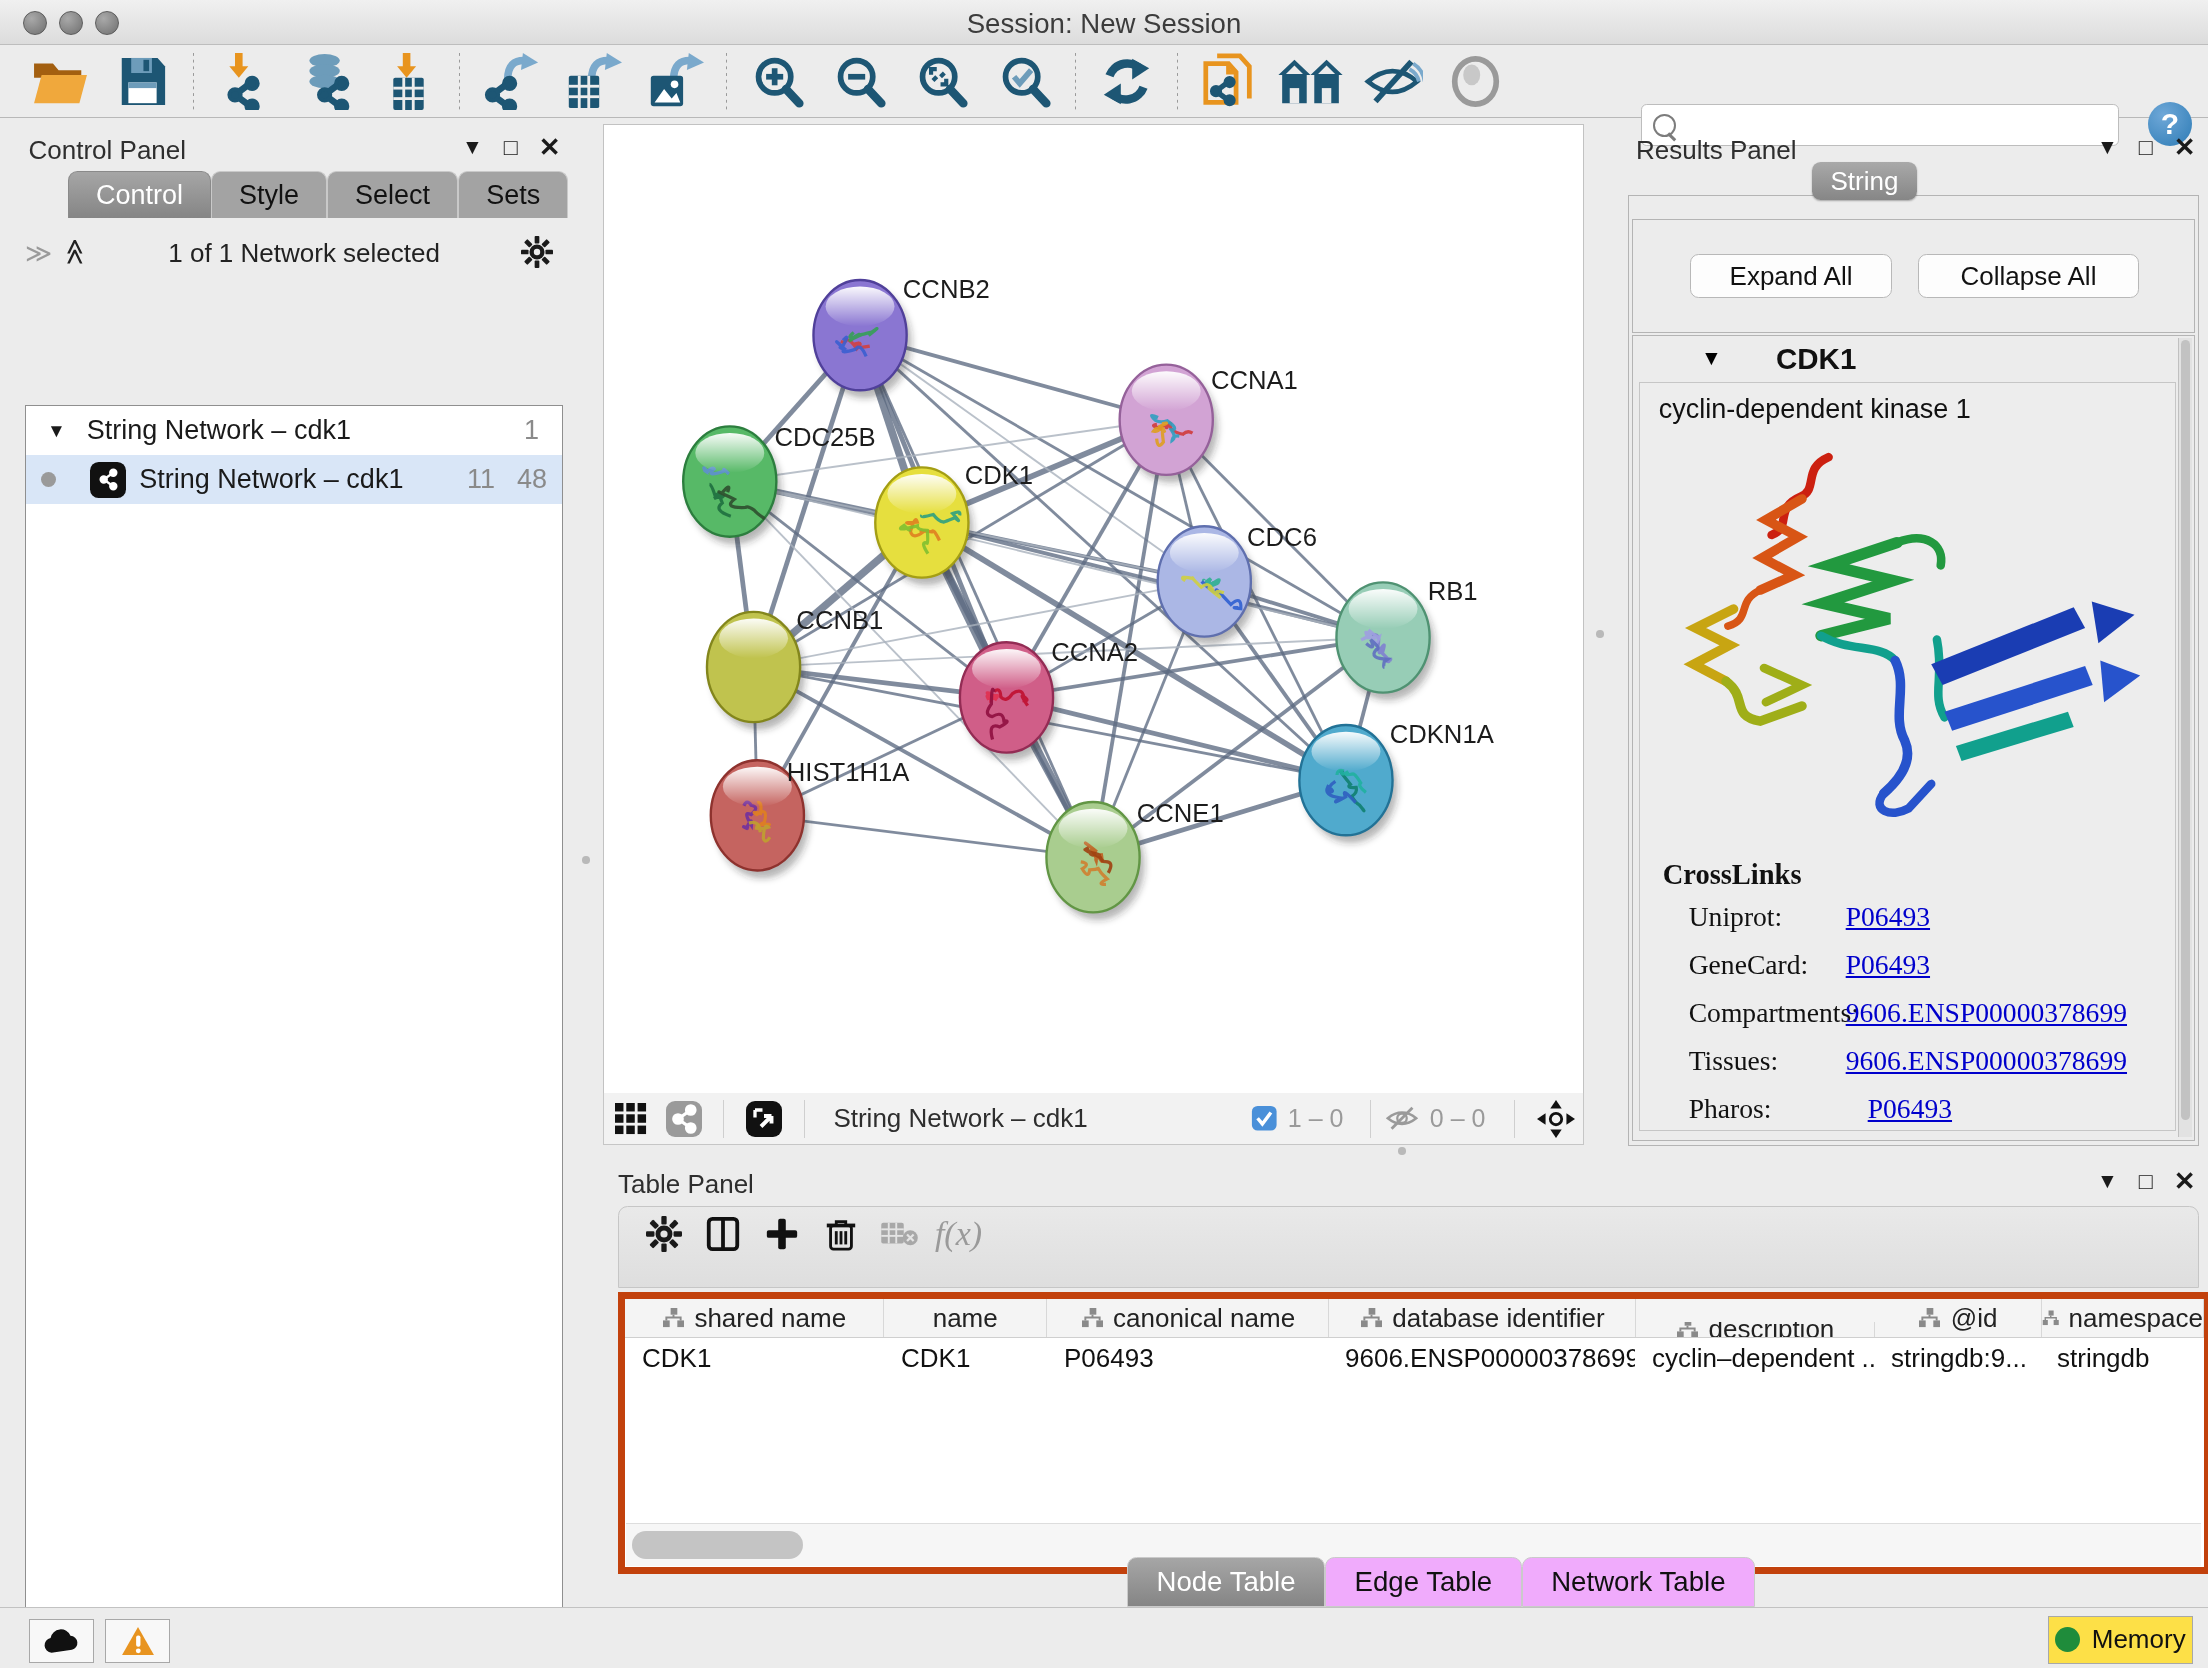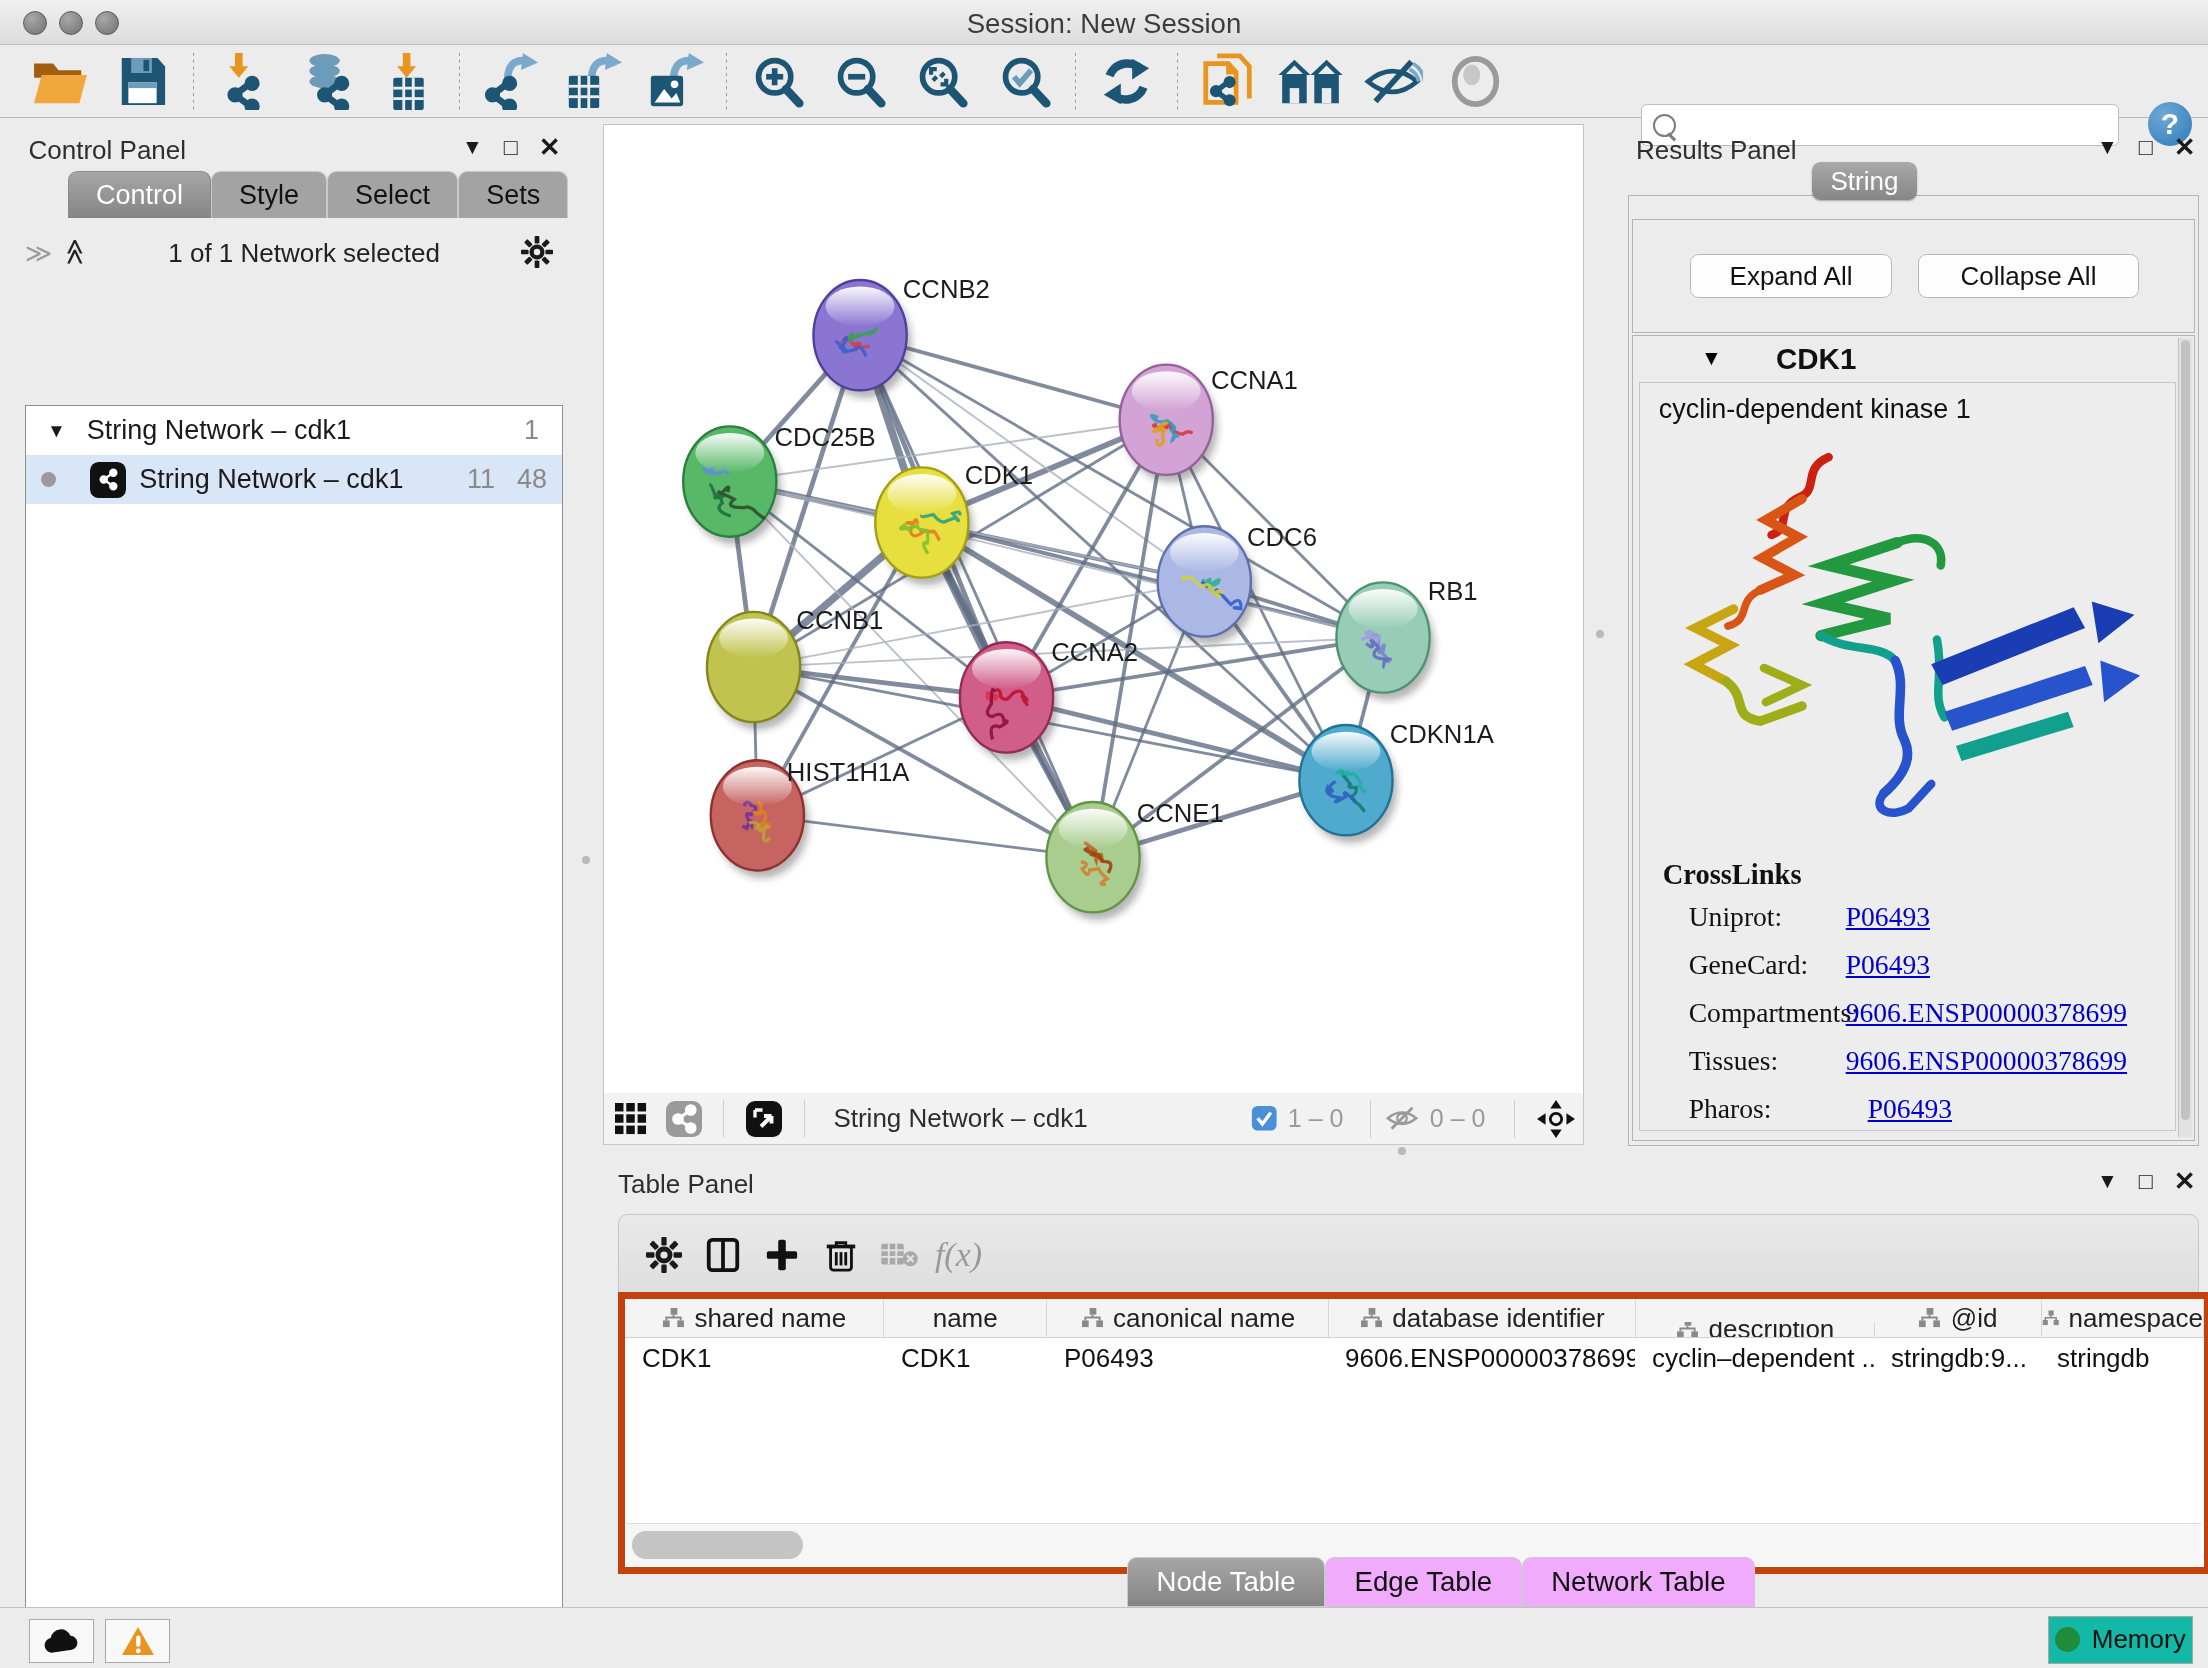--- a/index.html
+++ b/index.html
@@ -70,21 +70,21 @@
   .rp-sub{position:absolute;left:5.7px;top:46px;width:535px;height:747px;background:#ededed;
     border:1px solid #c6c6c6;}
   .xl-title{font-family:"Liberation Serif",serif;font-weight:bold;font-size:28.5px;color:#111;}
   .xl-label{font-family:"Liberation Serif",serif;font-size:27.6px;color:#111;}
   .xl-link{font-family:"Liberation Serif",serif;font-size:27.6px;color:#0000cc;text-decoration:underline;}
   .rp-scroll{position:absolute;right:1.9px;top:1.9px;width:13.3px;height:799px;background:#e2e2e2;border-left:1px solid #c0c0c0;}
   .rp-thumb{position:absolute;left:1.9px;top:1.9px;width:9.5px;height:780px;border-radius:4.8px;background:#c2c2c2;}
   
   .tp-toolbar{position:absolute;left:618px;top:1206px;width:1579px;height:80px;
     background:linear-gradient(#e9e9e9,#dedede);border:1px solid #c6c6c6;border-radius:9.5px 9.5px 0 0;
-    display:flex;align-items:center;margin-top:8px;}
+    display:flex;}
   .tp-ic{width:59px;height:53px;display:flex;align-items:center;justify-content:center;}
   .fx{font-family:"Liberation Serif",serif;font-style:italic;font-size:34px;color:#9a9a9a;}
   .tablebox{position:absolute;left:618px;top:1292px;width:1579px;height:268px;background:#fff;
     border:7px solid #c2410c;}
   .thead{display:flex;height:38px;background:#f4f4f4;border-bottom:1.9px solid #cfcfcf;}
   .th{display:flex;align-items:center;gap:9.5px;font-size:26px;color:#222;justify-content:center;
     border-right:1px solid #d8d8d8;overflow:hidden;white-space:nowrap;}
   .trow{display:flex;height:40px;}
   .td{display:flex;align-items:center;font-size:26px;color:#111;padding-left:17px;
     overflow:hidden;white-space:nowrap;}
@@ -92,21 +92,21 @@
   .hthumb{position:absolute;left:5.7px;top:6.7px;width:171px;height:28.5px;border-radius:14.3px;background:#c4c4c4;}
   .bot-tabs{position:absolute;left:1127px;top:1557px;display:flex;}
   .bot-tab{height:48px;padding:0 28.5px;display:flex;align-items:center;font-size:27.6px;color:#111;
     background:#f0abfc;border:1px solid #cacaca;border-radius:9.5px 9.5px 0 0;}
   .bot-tab.active{background:linear-gradient(#a6a6a6,#858585);color:#fff;}
   
   .statusbar{position:absolute;left:0;top:1607px;width:2208px;height:61px;background:#ececec;
     border-top:1px solid #c2c2c2;}
   .st-btn{position:absolute;top:11.4px;width:63px;height:42px;background:#f8f8f8;border:1px solid #a8a8a8;
     display:flex;align-items:center;justify-content:center;}
-  .membtn{position:absolute;left:2048px;top:7.6px;width:143px;height:46px;background:#14b8a6;
+  .membtn{position:absolute;left:2048px;top:7.6px;width:143px;height:46px;background:#fde047;
     border:1px solid #a8a8a8;display:flex;align-items:center;justify-content:center;gap:11.4px;
     font-size:26px;color:#111;}
   .memdot{width:25px;height:25px;border-radius:50%;background:#1f8c3b;}
   .split-dot{position:absolute;width:7.6px;height:7.6px;border-radius:50%;background:#b9b9b9;}
   svg text{font-family:"Liberation Sans",sans-serif;}
 </style>
 </head>
 <body>
 
 <div id="app">

